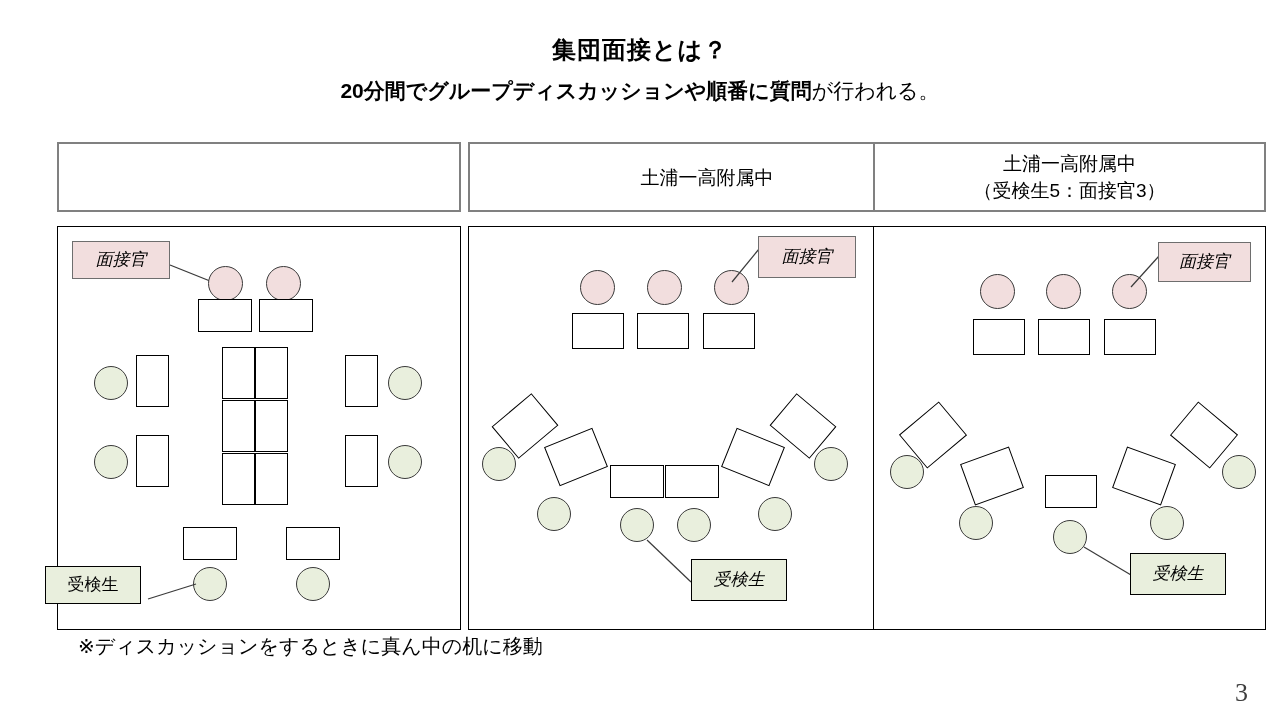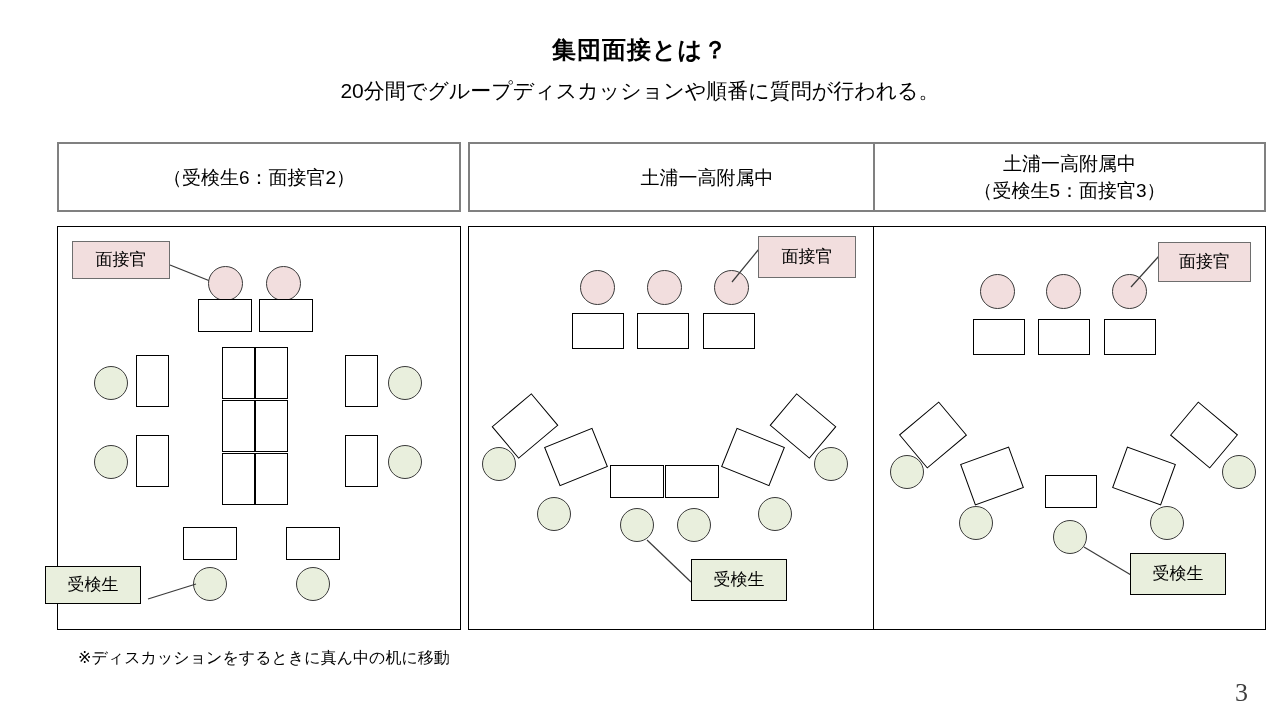--- a/index.html
+++ b/index.html
@@ -28,21 +28,21 @@
     font-size: 24px;
     font-weight: bold;
     line-height: 48px;
     letter-spacing: 1px;
   }
   #subtitle {
     margin-top: 4px;
     font-size: 21px;
     line-height: 26px;
   }
-  #subtitle .bold-part { font-weight: normal; }
+  #subtitle .bold-part { font-weight: bold; }
   #subtitle .light-part { font-weight: normal; }
 
   
   .panel-col {
     position: absolute;
     top: 142px;
   }
   #panel-col-1 { left: 57px;  width: 404px; }
   #panel-col-2 { left: 468px; width: 478px; text-align: right; }
   #panel-col-3 { left: 873px; width: 393px; }
@@ -62,20 +62,21 @@
   }
   .panel-header .line2 { letter-spacing: 0px; }
 
   .panel-body {
     box-sizing: border-box;
     position: relative;
     width: 100%;
     border: 1px solid #000000;
     background: #ffffff;
     margin-top: 14px;
+    font-style: italic;
   }
   #panel-col-1 .panel-body { height: 404px; }
   #panel-col-2 .panel-body { height: 404px; }
   #panel-col-3 .panel-body { height: 404px; }
 
   
   .desk {
     position: absolute;
     box-sizing: border-box;
     border: 1.4px solid #000000;
@@ -115,23 +116,22 @@
     overflow: visible;
     pointer-events: none;
   }
   .leader-svg line { stroke: #3a3a3a; stroke-width: 1.2; }
 
   
   #footnote {
     position: absolute;
     left: 78px;
     top: 636px;
-    font-size: 16px;
+    font-size: 20px;
     line-height: 20px;
-    margin-top: 12px;
   }
   #page-number {
     position: absolute;
     right: 32px;
     bottom: 12px;
     font-family: "Liberation Serif", "DejaVu Serif", serif;
     font-size: 26px;
     line-height: 30px;
     color: #3f3f3f;
   }
@@ -140,21 +140,20 @@
 <body>
 
 <div id="title-block">
   <div id="main-title">集団面接とは？</div>
   <div id="subtitle"><span class="bold-part">20分間でグループディスカッションや順番に質問</span><span class="light-part">が行われる。</span></div>
 </div>
 
 <div class="panel-col" id="panel-col-1">
 
   <div class="panel-header">
-    <div class="line2">（受検生6：面接官2）</div>
   </div>
 
   <div class="panel-body">
 
     <svg class="leader-svg" style="left:0;top:0;width:404px;height:404px;">
       <line x1="112" y1="38" x2="162" y2="58"></line>
     </svg>
 
     <div class="callout callout-interviewer" style="left:14px; top:14px; width:98px; height:38px;">
       <span>面接官</span>

